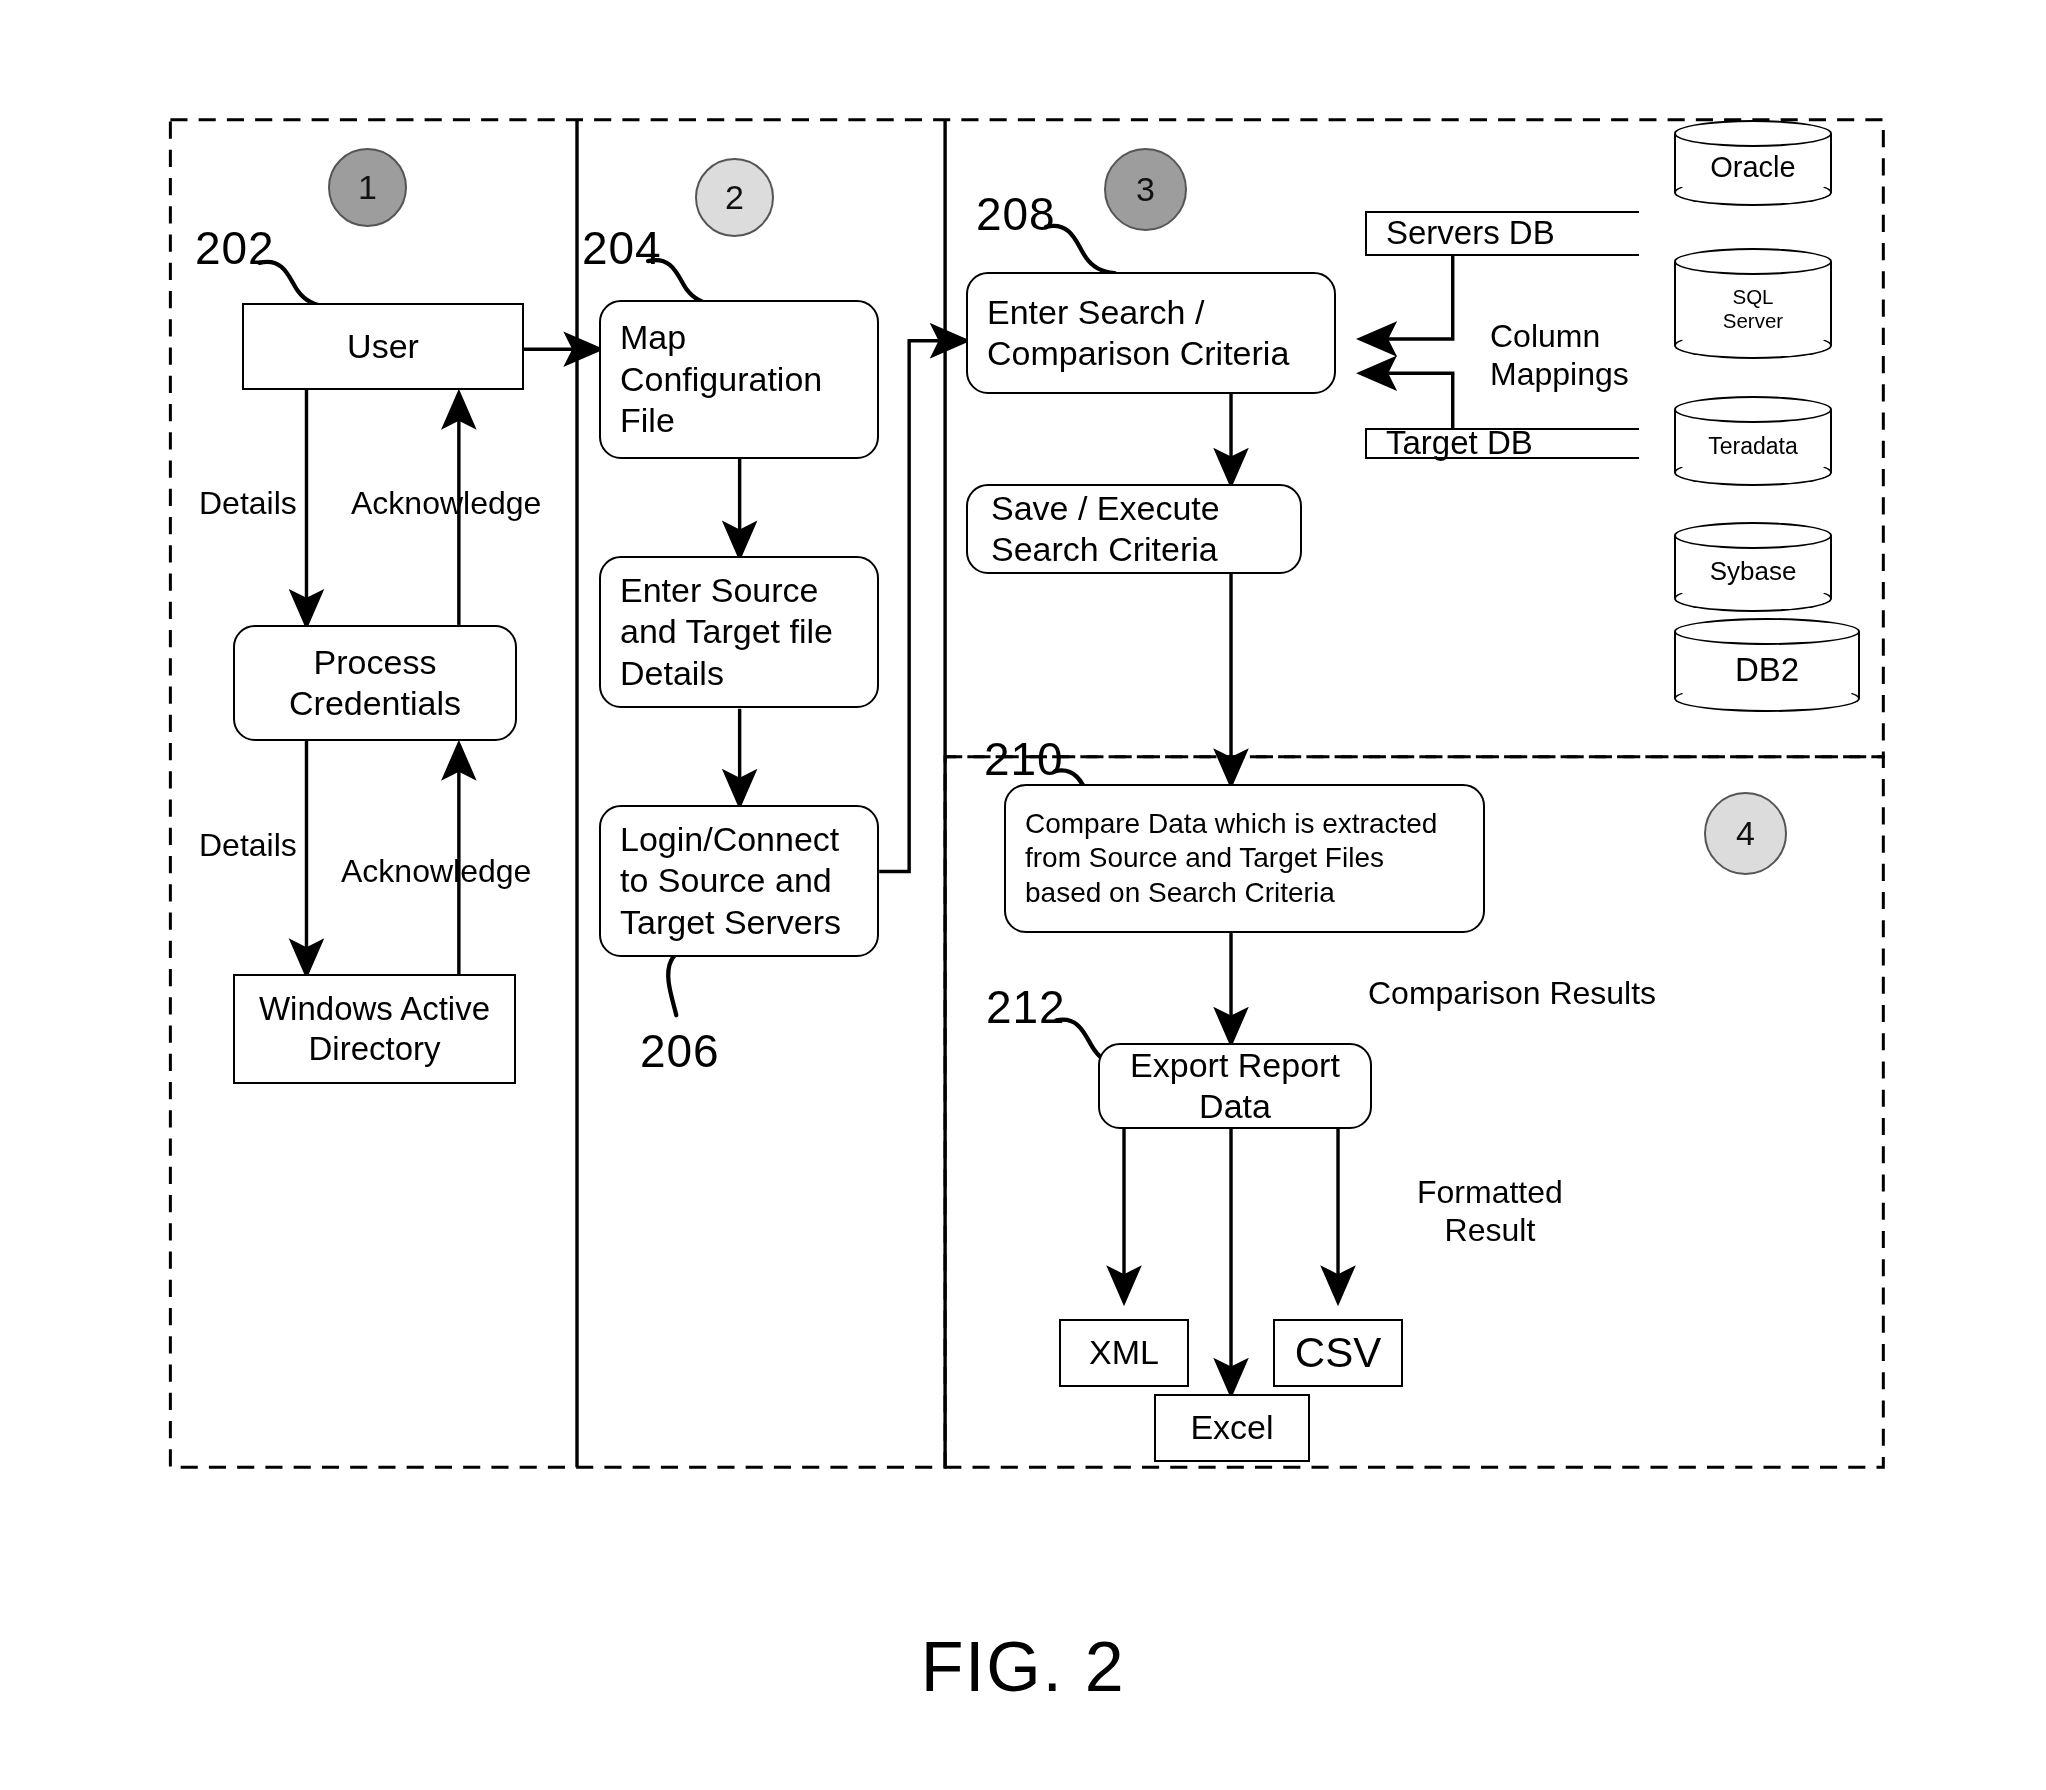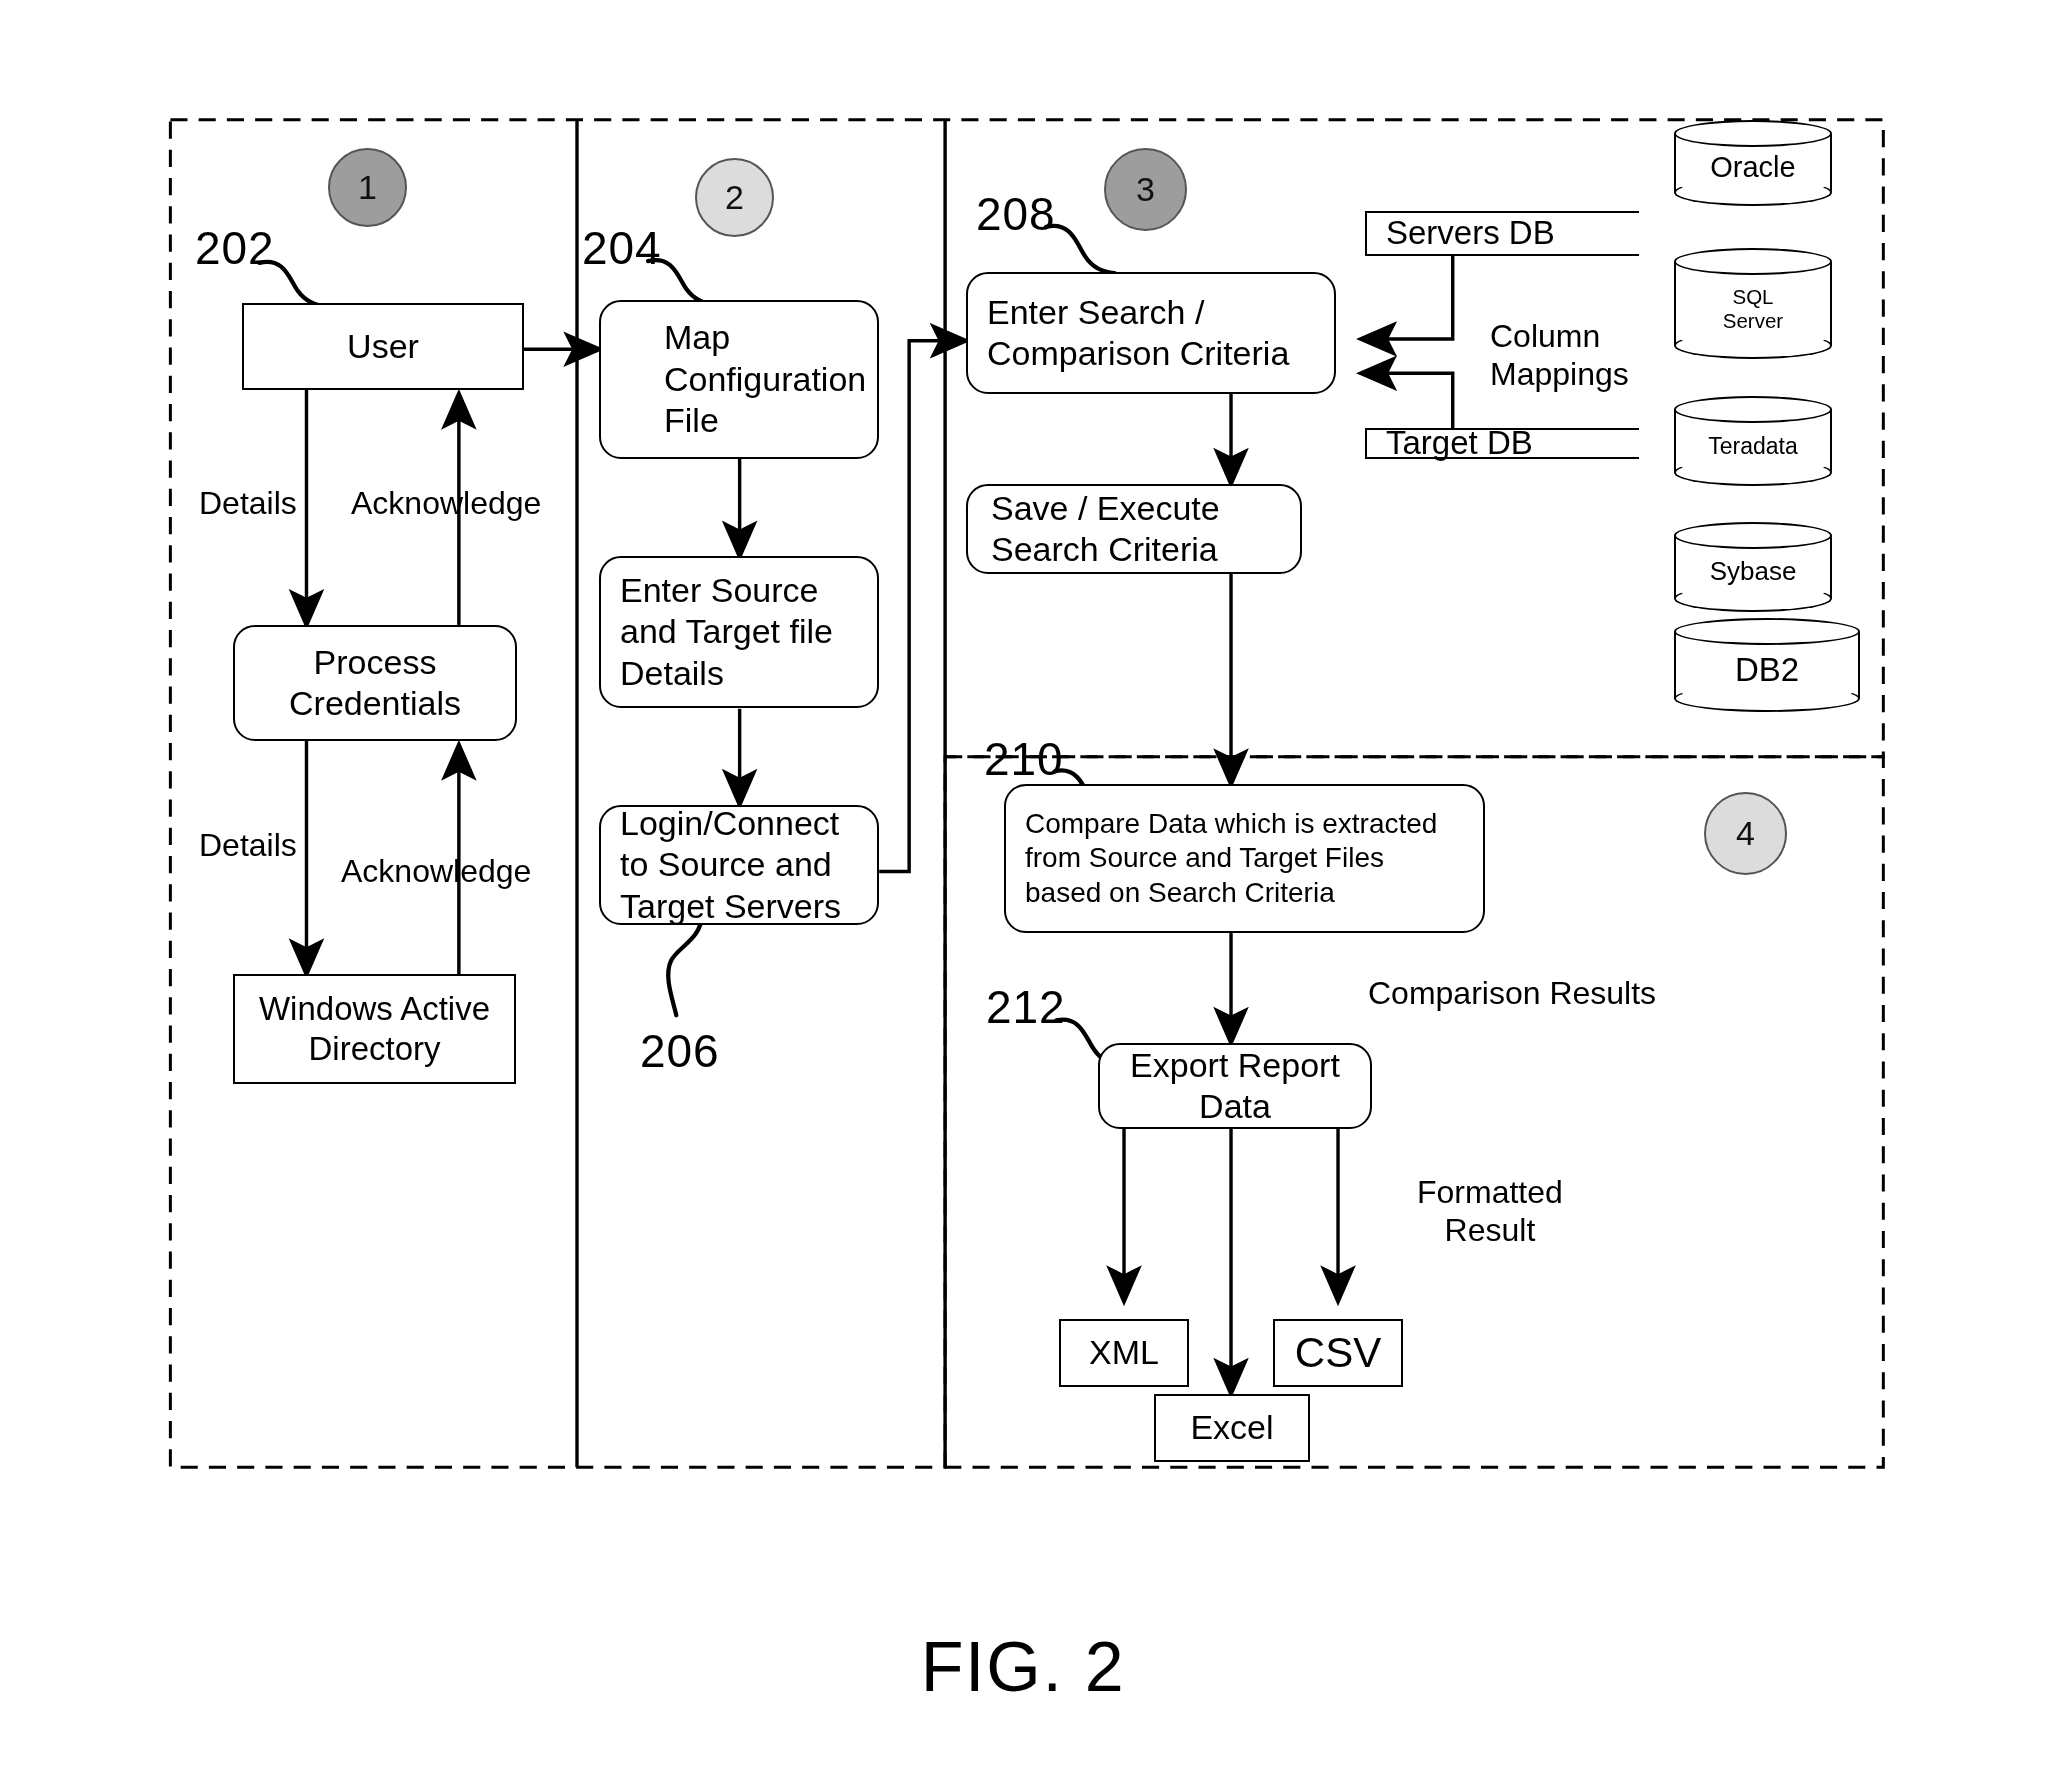--- a/index.html
+++ b/index.html
@@ -165,33 +165,33 @@
   <div class="node rect" style="left:233px;top:974px;width:283px;height:110px;font-size:33px;">
     <span class="lbl" style="white-space:pre-line;">Windows Active
 Directory</span>
   </div>
 
   <div class="edgelbl" style="left:199px;top:484px;">Details</div>
   <div class="edgelbl" style="left:351px;top:484px;">Acknowledge</div>
   <div class="edgelbl" style="left:199px;top:826px;">Details</div>
   <div class="edgelbl" style="left:341px;top:852px;">Acknowledge</div>
 
-  <div class="node round ta-left" style="left:599px;top:300px;width:280px;height:159px;font-size:34px;padding-left:44px;">
+  <div class="node round ta-left" style="left:599px;top:300px;width:280px;height:159px;font-size:34px;">
     <span class="lbl" style="white-space:pre-line;">Map
 Configuration
 File</span>
   </div>
 
   <div class="node round ta-left" style="left:599px;top:556px;width:280px;height:152px;font-size:34px;">
     <span class="lbl" style="white-space:pre-line;">Enter Source
 and Target file
 Details</span>
   </div>
 
-  <div class="node round ta-left" style="left:599px;top:805px;width:280px;height:120px;font-size:34px;">
+  <div class="node round ta-left" style="left:599px;top:805px;width:280px;height:152px;font-size:34px;">
     <span class="lbl" style="white-space:pre-line;">Login/Connect
 to Source and
 Target Servers</span>
   </div>
 
   <div class="node round ta-left" style="left:966px;top:272px;width:370px;height:122px;font-size:34px;">
     <span class="lbl" style="white-space:pre-line;">Enter Search /
 Comparison Criteria</span>
   </div>
 

